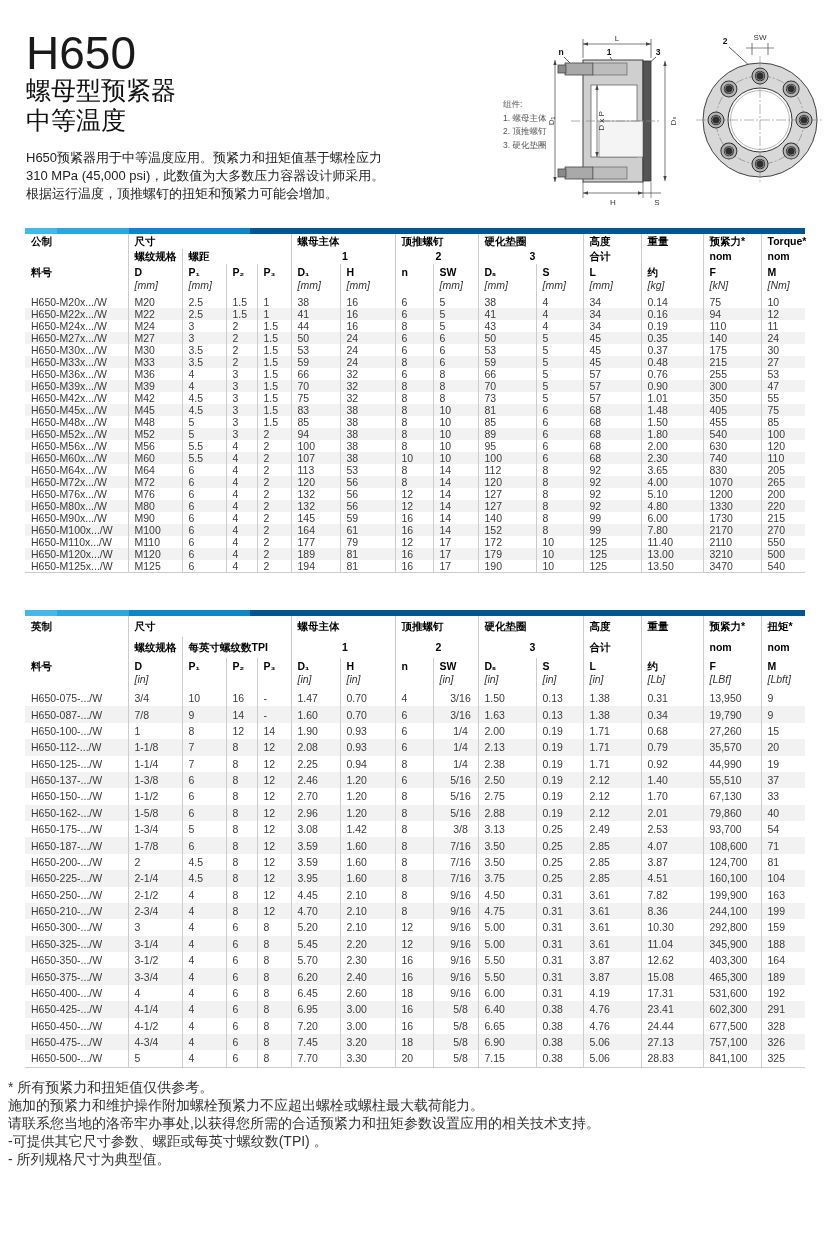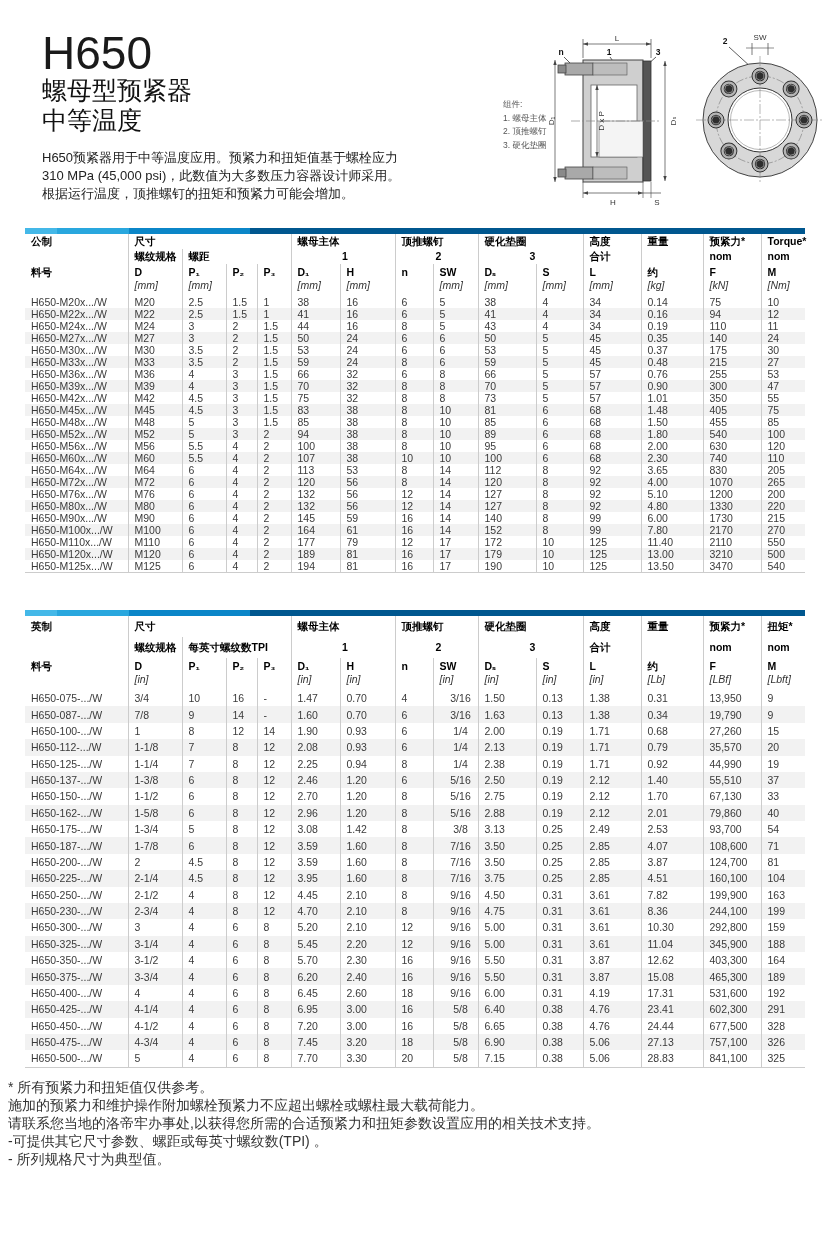--- a/index.html
+++ b/index.html
@@ -1,21 +1,21 @@
 <!DOCTYPE html>
 <html><head>
 <meta charset="utf-8">
 <style>
   html,body{margin:0;padding:0;background:#ffffff;}
   .page{position:relative;width:830px;height:1233px;background:#fff;overflow:hidden;
         font-family:"Liberation Sans","DejaVu Sans",sans-serif;color:#1a1a1a;}
 
   
   .hero{position:relative;height:228px;}
-  .title-block{position:absolute;left:42px;top:30px;width:460px;}
+  .title-block{position:absolute;left:26px;top:30px;width:460px;}
   .main-title{font-size:46px;font-weight:300;line-height:1.0;margin:0;letter-spacing:0;}
   .subtitle{font-size:25px;font-weight:400;line-height:1.18;color:#111;}
   .desc{margin-top:14px;font-size:13px;line-height:1.38;color:#222;white-space:pre-line;}
 
   .diagram{position:absolute;left:495px;top:30px;width:335px;height:190px;}
   .legend{position:absolute;left:8px;top:68px;font-size:8.5px;line-height:1.55;color:#555;}
   .legend .lg-title{margin-bottom:1px;}
   .diagram svg{position:absolute;left:52px;top:0;}
   .dim-label{font-size:8px;fill:#333;}
   .callout{font-size:8.5px;font-weight:bold;fill:#111;}
@@ -935,21 +935,21 @@
             <td>8</td>
             <td>9/16</td>
             <td>4.50</td>
             <td>0.31</td>
             <td>3.61</td>
             <td>7.82</td>
             <td>199,900</td>
             <td>163</td>
           </tr>
           <tr>
-            <td>H650-230-.../W</td>
+            <td>H650-210-.../W</td>
             <td>2-3/4</td>
             <td>4</td>
             <td>8</td>
             <td>12</td>
             <td>4.70</td>
             <td>2.10</td>
             <td>8</td>
             <td>9/16</td>
             <td>4.75</td>
             <td>0.31</td>

